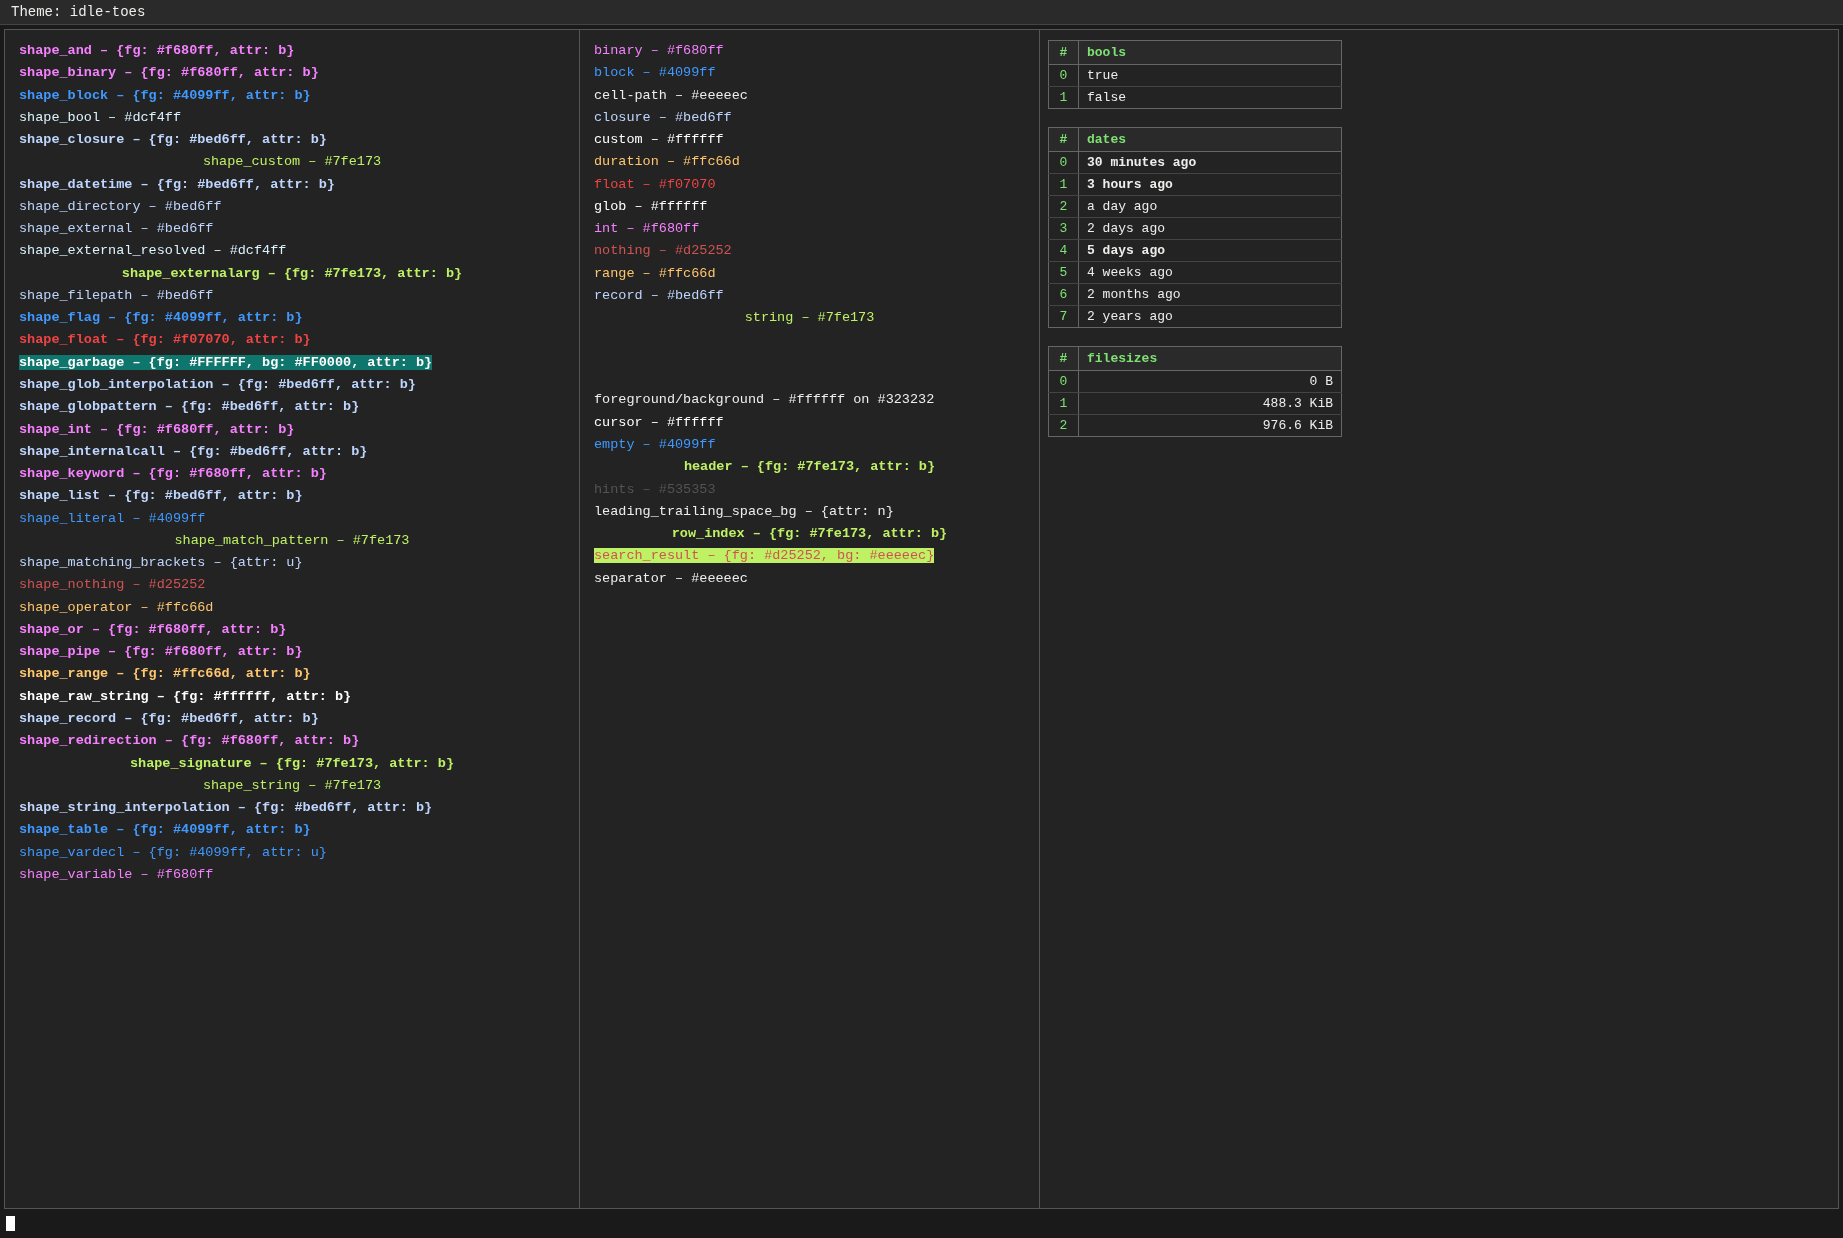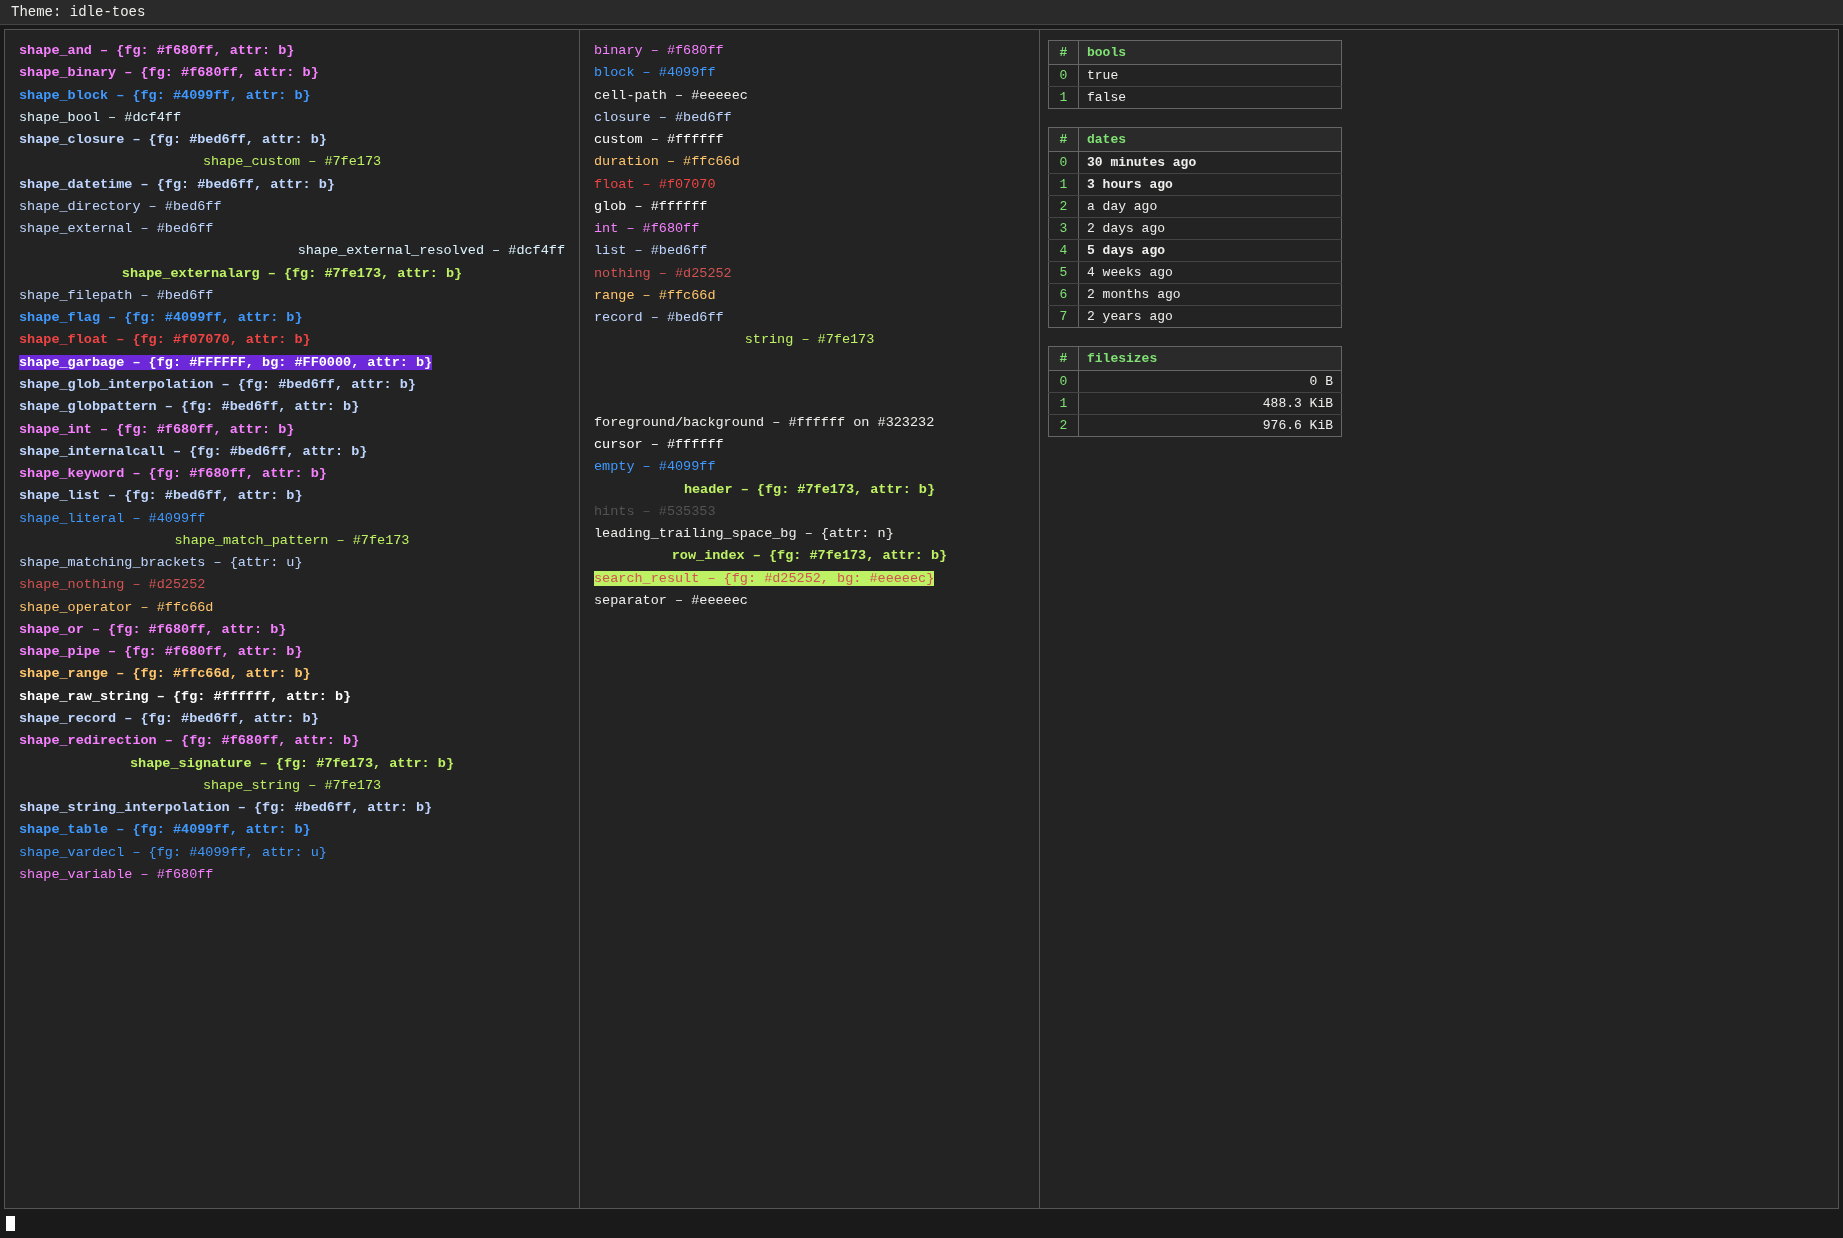--- a/index.html
+++ b/index.html
@@ -49,21 +49,21 @@
       gap: 18px;
     }
 
     .line {
       line-height: 1.65;
       white-space: pre;
       font-size: 13.5px;
     }
 
     .highlighted-red {
-      background: #6d28d9;
+      background: #0f766e;
       color: #FFFFFF;
       font-weight: bold;
       display: inline;
     }
 
     .highlighted-search {
       background: #bef264;
       color: #d25252;
       display: inline;
     }
@@ -159,21 +159,21 @@
   <div class="col" style="max-width: 575px; min-width: 575px;">
     <div class="line c-purple c-bold">shape_and – {fg: #f680ff, attr: b}</div>
     <div class="line c-purple c-bold">shape_binary – {fg: #f680ff, attr: b}</div>
     <div class="line c-blue c-bold">shape_block – {fg: #4099ff, attr: b}</div>
     <div class="line" style="color:#dcf4ff;">shape_bool – #dcf4ff</div>
     <div class="line c-teal c-bold">shape_closure – {fg: #bed6ff, attr: b}</div>
     <div class="line c-green">shape_custom – #7fe173</div>
     <div class="line c-teal c-bold">shape_datetime – {fg: #bed6ff, attr: b}</div>
     <div class="line c-teal">shape_directory – #bed6ff</div>
     <div class="line c-teal">shape_external – #bed6ff</div>
-    <div class="line" style="color:#dcf4ff;text-align:right;">shape_external_resolved – #dcf4ff</div>
+    <div class="line" style="color:#dcf4ff;">shape_external_resolved – #dcf4ff</div>
     <div class="line c-green c-bold">shape_externalarg – {fg: #7fe173, attr: b}</div>
     <div class="line c-teal">shape_filepath – #bed6ff</div>
     <div class="line c-blue c-bold">shape_flag – {fg: #4099ff, attr: b}</div>
     <div class="line c-yellow c-bold">shape_float – {fg: #f07070, attr: b}</div>
     <div class="line c-bold"><span class="highlighted-red">shape_garbage – {fg: #FFFFFF, bg: #FF0000, attr: b}</span></div>
     <div class="line c-teal c-bold">shape_glob_interpolation – {fg: #bed6ff, attr: b}</div>
     <div class="line c-teal c-bold">shape_globpattern – {fg: #bed6ff, attr: b}</div>
     <div class="line c-purple c-bold">shape_int – {fg: #f680ff, attr: b}</div>
     <div class="line c-teal c-bold">shape_internalcall – {fg: #bed6ff, attr: b}</div>
     <div class="line c-purple c-bold">shape_keyword – {fg: #f680ff, attr: b}</div>
@@ -200,21 +200,20 @@
   <div class="col" style="min-width: 460px; max-width: 460px;">
     <div class="line c-purple">binary – #f680ff</div>
     <div class="line c-blue">block – #4099ff</div>
     <div class="line c-gray">cell-path – #eeeeec</div>
     <div class="line c-teal">closure – #bed6ff</div>
     <div class="line c-white">custom – #ffffff</div>
     <div class="line c-orange">duration – #ffc66d</div>
     <div class="line c-yellow">float – #f07070</div>
     <div class="line c-white">glob – #ffffff</div>
     <div class="line c-purple">int – #f680ff</div>
-    <div class="line c-teal">list – #bed6ff</div>
     <div class="line c-red">nothing – #d25252</div>
     <div class="line c-orange">range – #ffc66d</div>
     <div class="line c-teal">record – #bed6ff</div>
     <div class="line c-green">string – #7fe173</div>
     <div class="line" style="height:20px;">&nbsp;</div>
     <div class="line" style="height:20px;">&nbsp;</div>
     <div class="line" style="height:20px;">&nbsp;</div>
     <div class="line c-gray">foreground/background – #ffffff on #323232</div>
     <div class="line c-white">cursor – #ffffff</div>
     <div class="line c-blue">empty – #4099ff</div>

